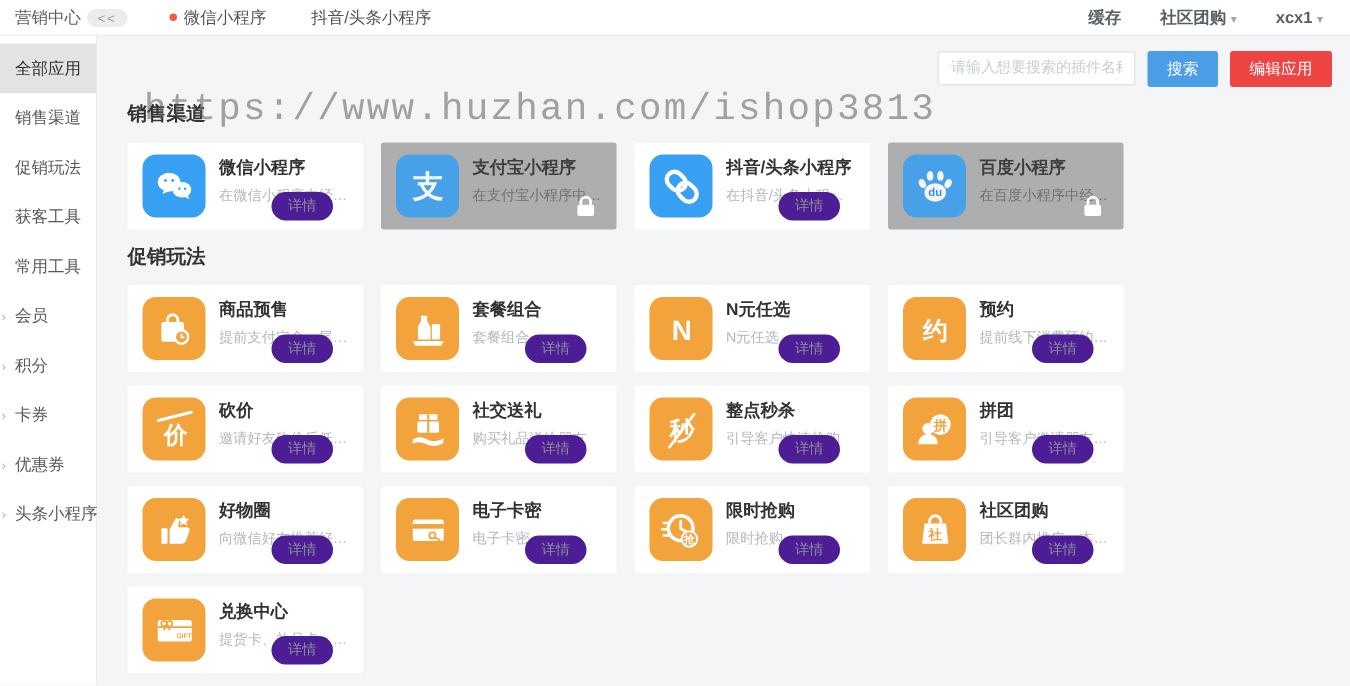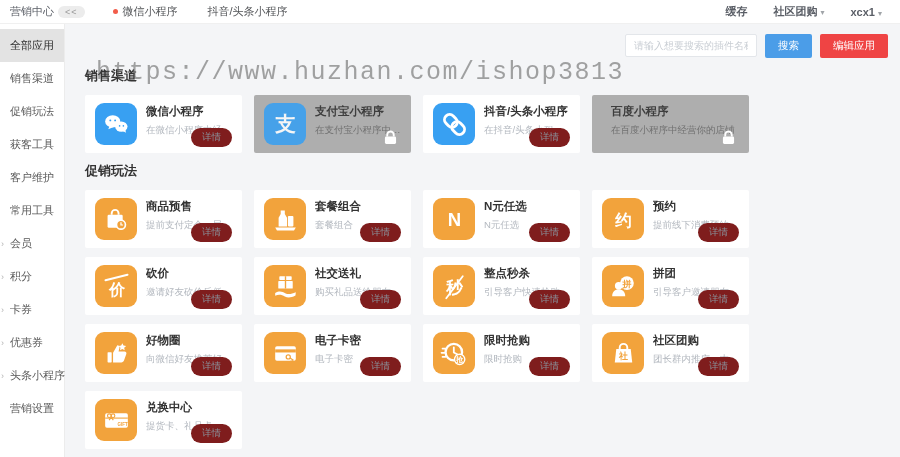--- a/index.html
+++ b/index.html
@@ -39,21 +39,21 @@
   .grid { display:grid; grid-template-columns:repeat(4,157px); gap:9px 12px; }
   .card { background:#fff; border-radius:2px; height:58px; position:relative;
     padding:8px 8px 8px 10px; display:flex; cursor:pointer; }
   .app-icon { width:42px; height:42px; border-radius:9px; flex:none;
     display:flex; align-items:center; justify-content:center; }
   .card-text { margin-left:9px; min-width:0; flex:1; }
   .card-title { font-size:11.5px; font-weight:700; color:#333; margin-top:1px;
     white-space:nowrap; overflow:hidden; text-overflow:ellipsis; }
   .card-desc { font-size:9.5px; color:#b3b8bf; margin-top:5px;
     white-space:nowrap; overflow:hidden; text-overflow:ellipsis; }
-  .detail-pill { position:absolute; right:10px; bottom:6px; background:#7f1d1d;
+  .detail-pill { position:absolute; right:20px; bottom:6px; background:#4c1d95;
     border-radius:10px; padding:3px 11px; font-size:9.5px; color:#8a9099; cursor:pointer;font-family:Liberation Serif, serif; }
   .card.locked .card-title { color:#3e3e3e; }
   .card.locked .card-desc { color:#707070; }
   .card.locked .app-icon { opacity:.88; }
   .lock { position:absolute; right:14px; bottom:8px; line-height:0; }
 
   .watermark { position:absolute; left:96px; top:58px; z-index:5; pointer-events:none;
     font-family:Liberation Mono, monospace; font-size:25px;
     color:rgba(90,90,90,.55); letter-spacing:1.5px; white-space:nowrap; }
 </style>
@@ -87,23 +87,20 @@
       <div class="side-item">
         <span>销售渠道</span>
       </div>
       <div class="side-item">
         <span>促销玩法</span>
       </div>
       <div class="side-item">
         <span>获客工具</span>
       </div>
       <div class="side-item">
-        <span>客户维护</span>
-      </div>
-      <div class="side-item">
         <span>常用工具</span>
       </div>
       <div class="side-item">
         <span class="chev">›</span>
         <span>会员</span>
       </div>
       <div class="side-item">
         <span class="chev">›</span>
         <span>积分</span>
       </div>
@@ -111,23 +108,20 @@
         <span class="chev">›</span>
         <span>卡券</span>
       </div>
       <div class="side-item">
         <span class="chev">›</span>
         <span>优惠券</span>
       </div>
       <div class="side-item">
         <span class="chev">›</span>
         <span>头条小程序</span>
-      </div>
-      <div class="side-item">
-        <span>营销设置</span>
       </div>
     </div>
   <div class="main">
     <div class="search-row">
       <input class="search-input" placeholder="请输入想要搜索的插件名称" style="">
       <button class="btn" style="background: rgb(75, 157, 232);">搜索</button>
       <button class="btn" style="background: #ef4444;">编辑应用</button>
     </div>
     <div>
         <div class="section-title">销售渠道</div>
@@ -175,20 +169,32 @@
                 </g>
               </svg>
             </div>
             <div class="card-text">
               <div class="card-title">抖音/头条小程序</div>
               <div class="card-desc">在抖音/头条小程序中经营你的店铺</div>
             </div>
             <span class="detail-pill">详情</span>
           </div>
           <div class="card locked" style="background: rgb(174, 174, 174);">
+            <div class="app-icon" style="background: rgb(56, 160, 242);">
+              <svg viewBox="0 0 48 48" width="33" height="33">
+                <g fill="#fff">
+                  <ellipse cx="24" cy="29.5" rx="10.5" ry="9"></ellipse>
+                  <ellipse cx="11.5" cy="21" rx="3.2" ry="4.6" transform="rotate(-25 11.5 21)"></ellipse>
+                  <ellipse cx="19" cy="13.5" rx="3.2" ry="4.8"></ellipse>
+                  <ellipse cx="29" cy="13.5" rx="3.2" ry="4.8"></ellipse>
+                  <ellipse cx="36.5" cy="21" rx="3.2" ry="4.6" transform="rotate(25 36.5 21)"></ellipse>
+                </g>
+                <text x="24" y="33" font-size="11" font-weight="bold" fill="#2a8ce8" text-anchor="middle">du</text>
+              </svg>
+            </div>
             <div class="card-text">
               <div class="card-title">百度小程序</div>
               <div class="card-desc">在百度小程序中经营你的店铺</div>
             </div>
             <span class="lock"><svg width="13" height="15" viewBox="0 0 14 16">
                 <rect x="1" y="7" width="12" height="8" rx="1.5" fill="#fff"></rect>
                 <path d="M3.5 7V5a3.5 3.5 0 0 1 7 0v2" stroke="#fff" stroke-width="2" fill="none"></path>
               </svg></span>
           </div>
         </div>

